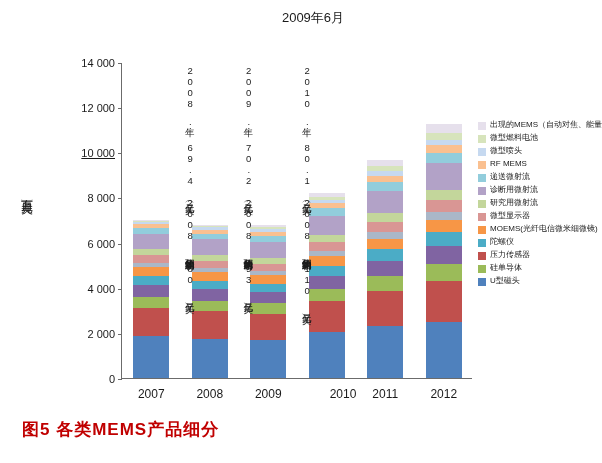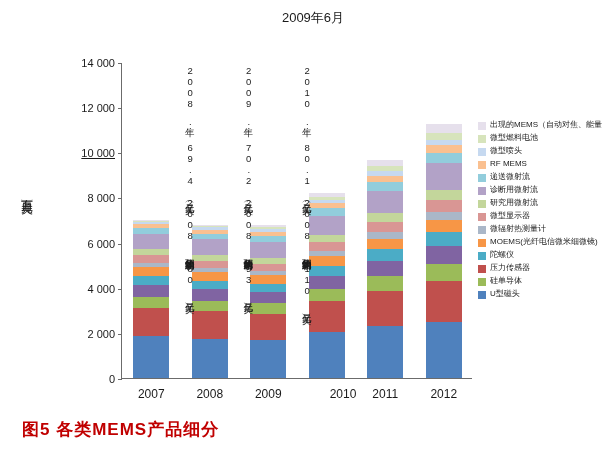--- a/index.html
+++ b/index.html
@@ -248,24 +248,20 @@
       </div>
       <div class="legend-row">
         <span class="swatch" style="background: rgb(195, 214, 155);"></span>
         <span class="legend-label">研究用微射流</span>
       </div>
       <div class="legend-row">
         <span class="swatch" style="background: rgb(217, 150, 148);"></span>
         <span class="legend-label">微型显示器</span>
       </div>
       <div class="legend-row">
-        <span class="swatch" style="background: rgb(170, 183, 200);"></span>
-        <span class="legend-label">微辐射热测量计</span>
-      </div>
-      <div class="legend-row">
         <span class="swatch" style="background: rgb(247, 150, 70);"></span>
         <span class="legend-label">MOEMS(光纤电信微米细微镜)</span>
       </div>
       <div class="legend-row">
         <span class="swatch" style="background: rgb(75, 172, 198);"></span>
         <span class="legend-label">陀螺仪</span>
       </div>
       <div class="legend-row">
         <span class="swatch" style="background: rgb(192, 80, 77);"></span>
         <span class="legend-label">压力传感器</span>

